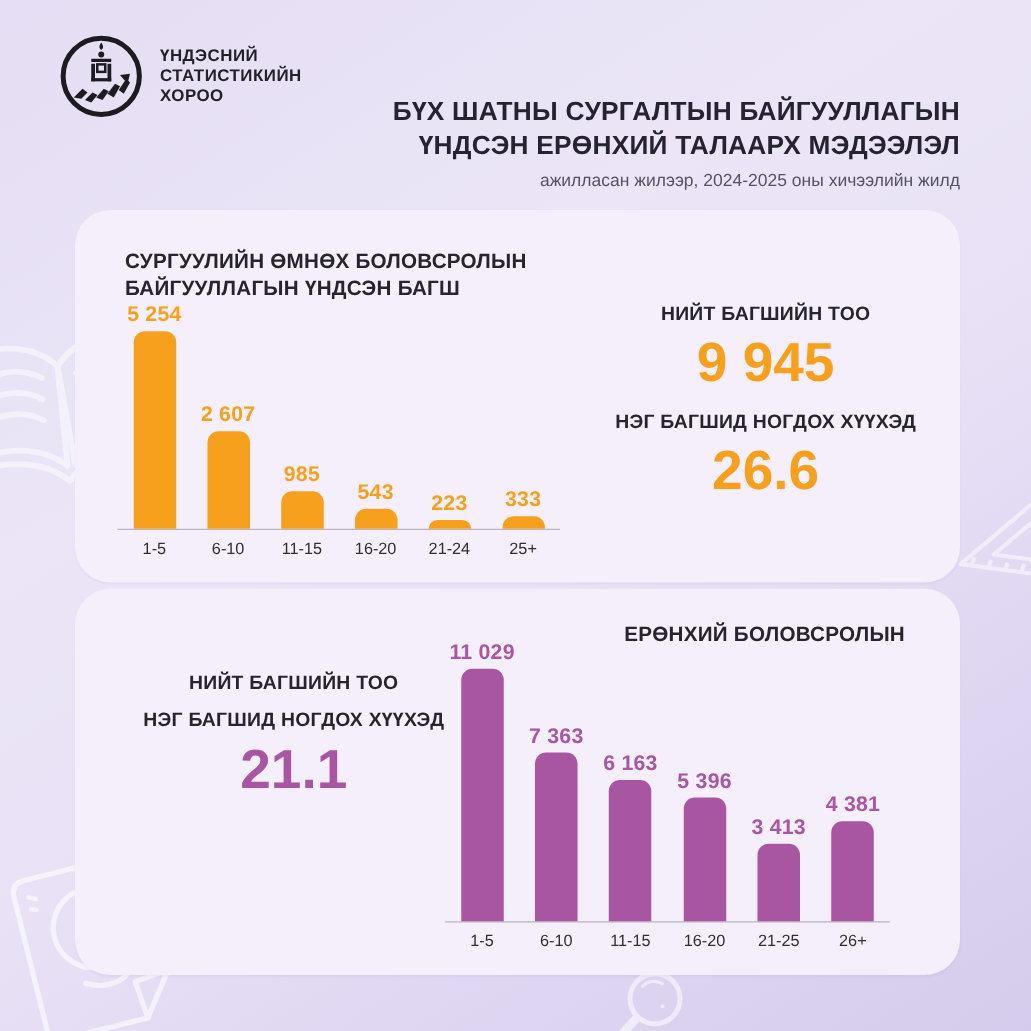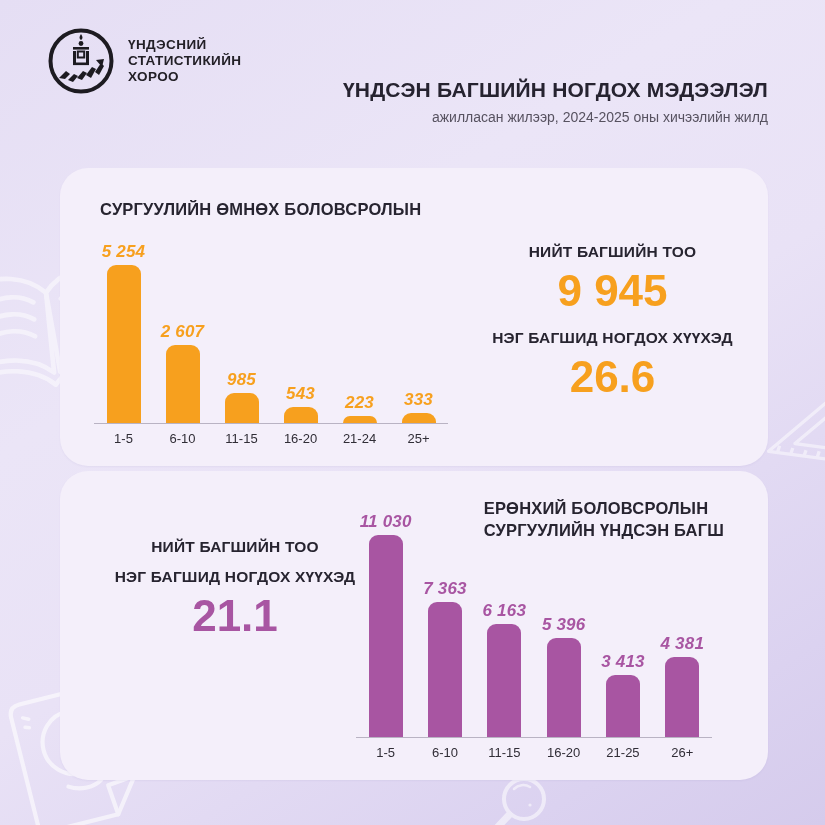--- a/index.html
+++ b/index.html
@@ -33,21 +33,21 @@
   .orange-text{color:#F7A01E;}
   .purple-text{color:#A855A2;}
   
   .chart1{left:34px;top:69px;width:354px;}
   .chart2{left:296px;top:36px;width:356px;}
   .bars-row{display:flex;align-items:flex-end;}
   .chart1 .bars-row{height:186px;}
   .chart2 .bars-row{height:230px;}
   .bar-cell{flex:1;display:flex;flex-direction:column;align-items:center;justify-content:flex-end;}
   .bar{width:34px;border-radius:9px 9px 0 0;}
-  .bar-value{font-size:17px;font-weight:bold;margin-bottom:3px;white-space:nowrap;letter-spacing:.2px;font-style:italic;}
+  .bar-value{font-size:17px;font-weight:bold;margin-bottom:3px;white-space:nowrap;letter-spacing:.2px;}
   .ticks-row{display:flex;border-top:1px solid #b9b3c3;}
   .tick{flex:1;text-align:center;font-size:13px;color:#302d36;padding-top:7px;}
   
   .decor{opacity:.5;pointer-events:none;}
 </style>
 </head>
 <body>
 
 <svg class="abs decor" style="left:-28px;top:258px;transform:rotate(-8deg);" width="160" height="155" viewBox="0 0 104 96" fill="none" stroke="#ffffff" stroke-width="3" stroke-linecap="round" stroke-linejoin="round">
   <path d="M52 20 C41 7 20 4 9 10 L4 64 C16 57 38 60 50 72 Z"></path>
@@ -114,27 +114,29 @@
   </g>
 </svg>
 
 <div class="abs logo-text">
   <div>ҮНДЭСНИЙ</div>
   <div>СТАТИСТИКИЙН</div>
   <div>ХОРОО</div>
 </div>
 
 <div class="abs title-block">
-  <div class="title-line">ҮНДСЭН БАГШИЙН НОГДОХ МЭДЭЭЛЭЛ</div>
+  <div class="title-line">БҮХ ШАТНЫ СУРГАЛТЫН БАЙГУУЛЛАГЫН</div>
+  <div class="title-line">ҮНДСЭН ЕРӨНХИЙ ТАЛААРХ МЭДЭЭЛЭЛ</div>
   <div class="subtitle">ажилласан жилээр, 2024-2025 оны хичээлийн жилд</div>
 </div>
 
 <div class="abs card card1">
   <div class="abs card-title card1-title">
     <div>СУРГУУЛИЙН ӨМНӨХ БОЛОВСРОЛЫН</div>
+    <div>БАЙГУУЛЛАГЫН ҮНДСЭН БАГШ</div>
   </div>
 
   <div class="abs chart1">
     <div class="bars-row">
         <div class="bar-cell">
           <div class="bar-value" style="color: rgb(247, 160, 30);">5 254</div>
           <div class="bar" style="height: 158px; background: rgb(247, 160, 30);"></div>
         </div>
         <div class="bar-cell">
           <div class="bar-value" style="color: rgb(247, 160, 30);">2 607</div>
@@ -171,33 +173,32 @@
     <div class="stat-label">НИЙТ БАГШИЙН ТОО</div>
     <div class="stat-value orange-text">9 945</div>
     <div class="stat-label stat-gap">НЭГ БАГШИД НОГДОХ ХҮҮХЭД</div>
     <div class="stat-value orange-text">26.6</div>
   </div>
 </div>
 
 <div class="abs card card2">
   <div class="abs card-title card2-title">
     <div>ЕРӨНХИЙ БОЛОВСРОЛЫН</div>
-    <div>СУРГУУЛИЙН ҮНДСЭН БАГШ</div>
   </div>
 
   <div class="abs stats stats2">
     <div class="stat-label">НИЙТ БАГШИЙН ТОО</div>
     <div class="stat-label stat-gap">НЭГ БАГШИД НОГДОХ ХҮҮХЭД</div>
     <div class="stat-value purple-text">21.1</div>
   </div>
 
   <div class="abs chart2">
     <div class="bars-row">
         <div class="bar-cell">
-          <div class="bar-value" style="color: rgb(168, 85, 162);">11 030</div>
+          <div class="bar-value" style="color: rgb(168, 85, 162);">11 029</div>
           <div class="bar" style="height: 202px; background: rgb(168, 85, 162);"></div>
         </div>
         <div class="bar-cell">
           <div class="bar-value" style="color: rgb(168, 85, 162);">7 363</div>
           <div class="bar" style="height: 135px; background: rgb(168, 85, 162);"></div>
         </div>
         <div class="bar-cell">
           <div class="bar-value" style="color: rgb(168, 85, 162);">6 163</div>
           <div class="bar" style="height: 113px; background: rgb(168, 85, 162);"></div>
         </div>

